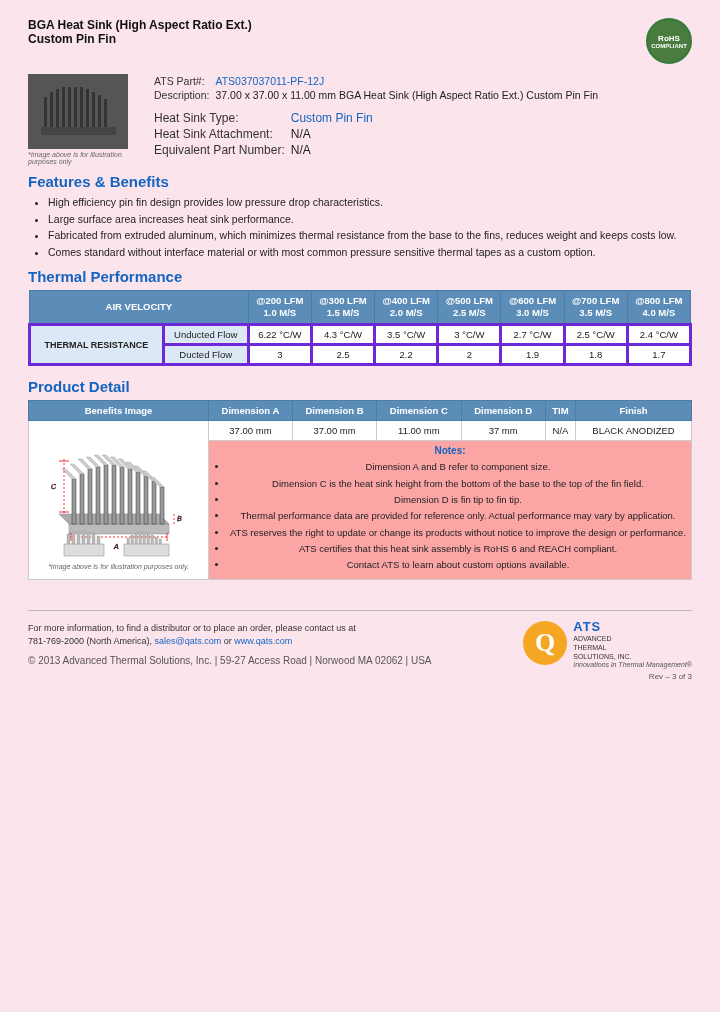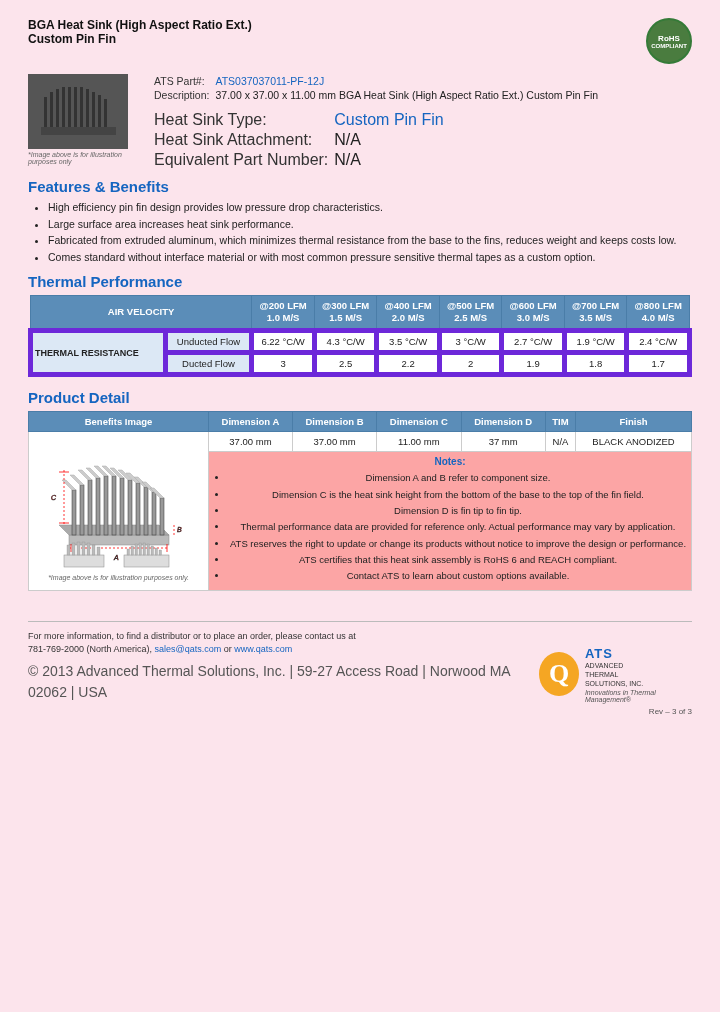--- a/index.html
+++ b/index.html
@@ -82,21 +82,21 @@
     .part-table td {
       padding: 1px 6px 1px 0;
       vertical-align: top;
       font-size: 10.5px;
     }
     .part-table .label { color: #333; white-space: nowrap; }
     .part-value { color: #222; }
     .part-value.blue { color: #1565c0; }
     .part-value.link-blue { color: #1565c0; }
     .spec-table { border-collapse: collapse; margin-top: 4px; }
-    .spec-table td { padding: 1px 6px 1px 0; font-size: 16px; vertical-align: top; }
+    .spec-table td { padding: 1px 6px 1px 0; font-size: 12px; vertical-align: top; }
     .spec-label { color: #333; }
     
     .section-heading {
       color: #1565c0;
       font-size: 15px;
       font-weight: bold;
       margin: 8px 0 5px 0;
       border-bottom: none;
     }
     
@@ -123,35 +123,35 @@
     .thermal-table th {
       background: #5b8db8;
       color: white;
       text-align: center;
       padding: 4px 2px;
       border: 1px solid #4a7da8;
       font-weight: bold;
       line-height: 1.3;
     }
     .thermal-table td {
-      border: 5px solid #6d28d9;
+      border: 3px solid #6d28d9;
       text-align: center;
       padding: 3px 2px;
       background: white;
     }
     .thermal-table .row-header {
       background: #dce8f5;
       color: #222;
       font-weight: normal;
       text-align: center;
     }
     .thermal-table .group-header {
       background: #dce8f5;
       font-weight: bold;
-      text-align: left;
+      text-align: center;
       vertical-align: middle;
     }
     
     .detail-table-wrap { margin-bottom: 8px; }
     .detail-table {
       width: 100%;
       border-collapse: collapse;
       font-size: 9.5px;
     }
     .detail-table th {
@@ -212,21 +212,21 @@
     .footer {
       margin-top: 30px;
       border-top: 1px solid #bbb;
       padding-top: 8px;
       display: flex;
       justify-content: space-between;
       align-items: flex-end;
     }
     .footer-left { font-size: 9px; color: #333; line-height: 1.5; }
     .footer-left a { color: #1565c0; text-decoration: none; }
-    .footer-copyright { font-size: 14px; color: #555; margin-top: 4px; }
+    .footer-copyright { font-size: 10px; color: #555; margin-top: 4px; }
     .footer-logo {
       display: flex;
       align-items: center;
       gap: 6px;
     }
     .ats-q-logo {
       width: 44px;
       height: 44px;
       background: #f5a623;
       border-radius: 50%;
@@ -385,21 +385,21 @@
       </thead>
       <tbody>
         <tr>
           <td class="group-header" rowspan="2" style="font-size:9px; font-weight:bold; background:#dce8f5; writing-mode: horizontal-tb; min-width:70px;">THERMAL RESISTANCE</td>
           <td class="row-header">Unducted Flow</td>
           <td>6.22 °C/W</td>
           <td>4.3 °C/W</td>
           <td>3.5 °C/W</td>
           <td>3 °C/W</td>
           <td>2.7 °C/W</td>
-          <td>1.9 °C/W</td>
+          <td>2.5 °C/W</td>
           <td>2.4 °C/W</td>
         </tr>
         <tr>
           <td class="row-header">Ducted Flow</td>
           <td>3</td>
           <td>2.5</td>
           <td>2.2</td>
           <td>2</td>
           <td>1.9</td>
           <td>1.8</td>

